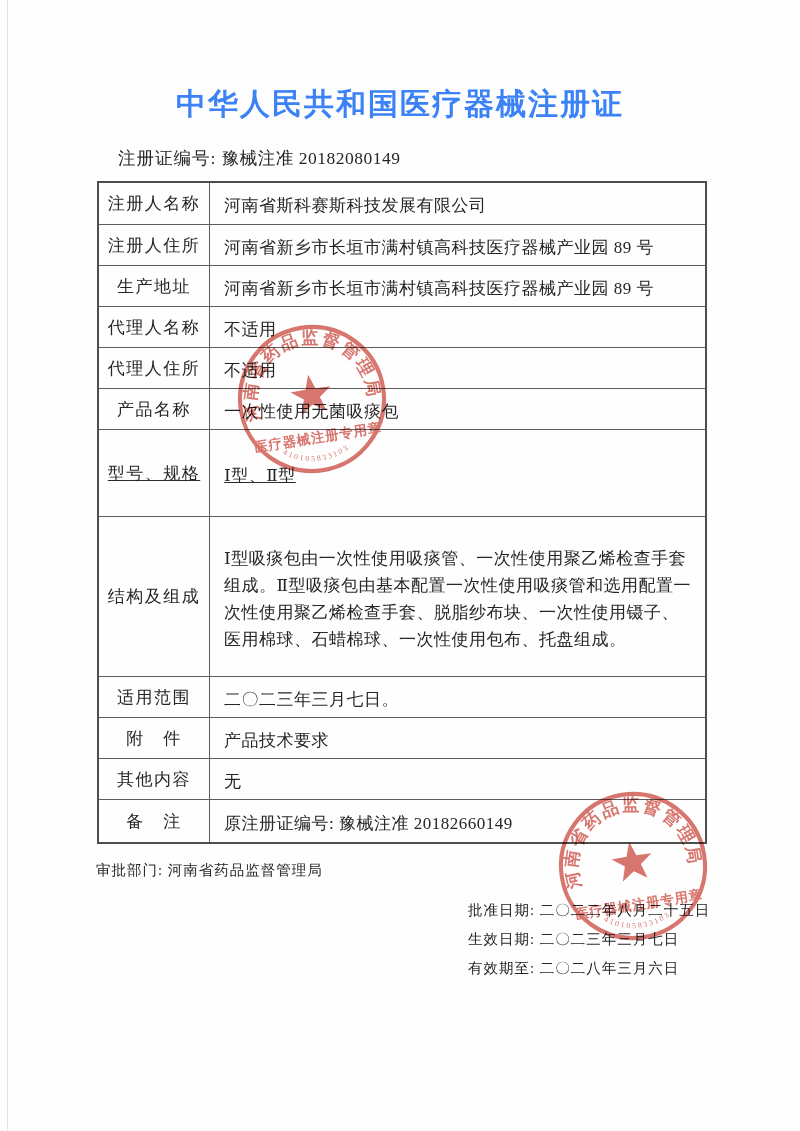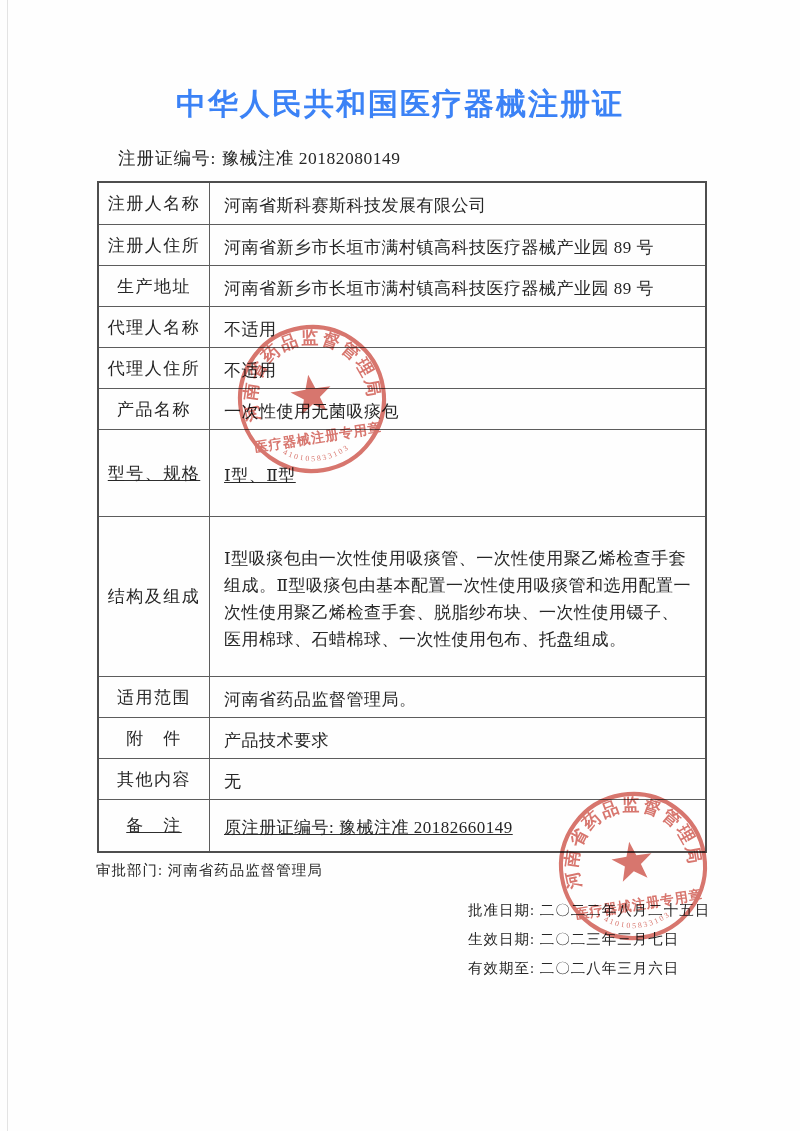--- a/index.html
+++ b/index.html
@@ -38,21 +38,21 @@
     color:#262626;box-sizing:border-box;padding:0 2px;
   }
   .t-value{
     flex:1;display:flex;align-items:center;
     font-size:17px;color:#262626;box-sizing:border-box;
     padding:6px 10px 2px 14px;line-height:27px;letter-spacing:0.5px;
   }
   .h-std{height:41px;}
   .h-model{height:87px;text-decoration:underline;}
   .h-struct{height:160px;}
-  .h-last{height:52px;text-decoration:underline;}
+  .h-last{height:43px;}
   
   .footer-left{
     position:absolute;left:96px;top:861px;font-size:14.5px;
     letter-spacing:1px;color:#262626;
   }
   .f-date{
     position:absolute;left:468px;font-size:14.5px;letter-spacing:1px;color:#262626;margin-top:40px;
   }
   .f1{top:861px;} .f2{top:890px;} .f3{top:919px;}
   
@@ -105,21 +105,21 @@
   <div class="t-row h-model">
     <div class="t-label">型号、规格</div>
     <div class="t-value">Ⅰ型、Ⅱ型</div>
   </div>
   <div class="t-row h-struct">
     <div class="t-label">结构及组成</div>
     <div class="t-value">Ⅰ型吸痰包由一次性使用吸痰管、一次性使用聚乙烯检查手套组成。Ⅱ型吸痰包由基本配置一次性使用吸痰管和选用配置一次性使用聚乙烯检查手套、脱脂纱布块、一次性使用镊子、医用棉球、石蜡棉球、一次性使用包布、托盘组成。</div>
   </div>
   <div class="t-row h-std">
     <div class="t-label">适用范围</div>
-    <div class="t-value">河南省药品监督管理局。</div>
+    <div class="t-value">二〇二三年三月七日。</div>
   </div>
   <div class="t-row h-std">
     <div class="t-label">附　件</div>
     <div class="t-value">产品技术要求</div>
   </div>
   <div class="t-row h-std">
     <div class="t-label">其他内容</div>
     <div class="t-value">无</div>
   </div>
   <div class="t-row h-last">

